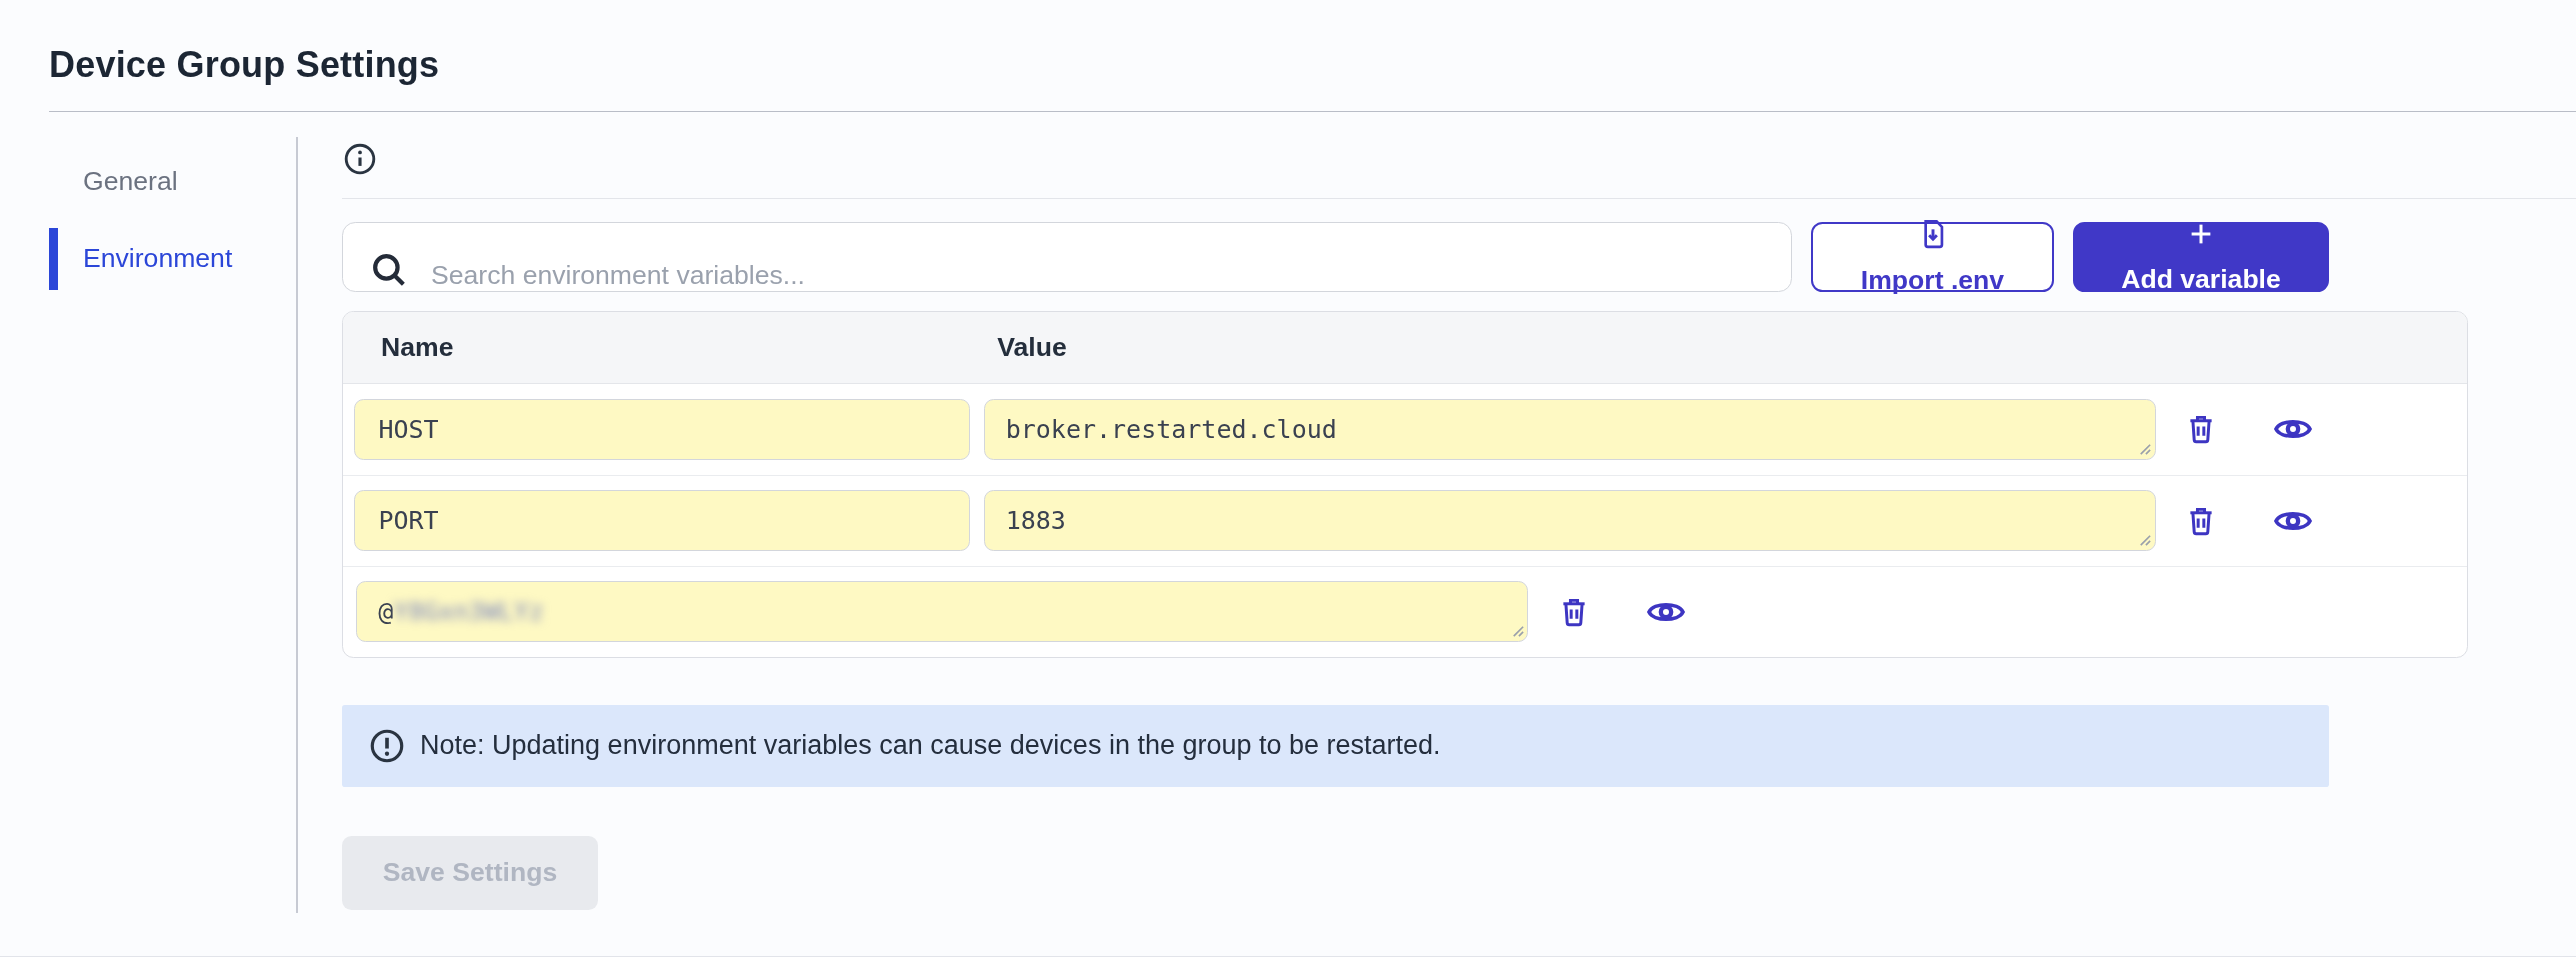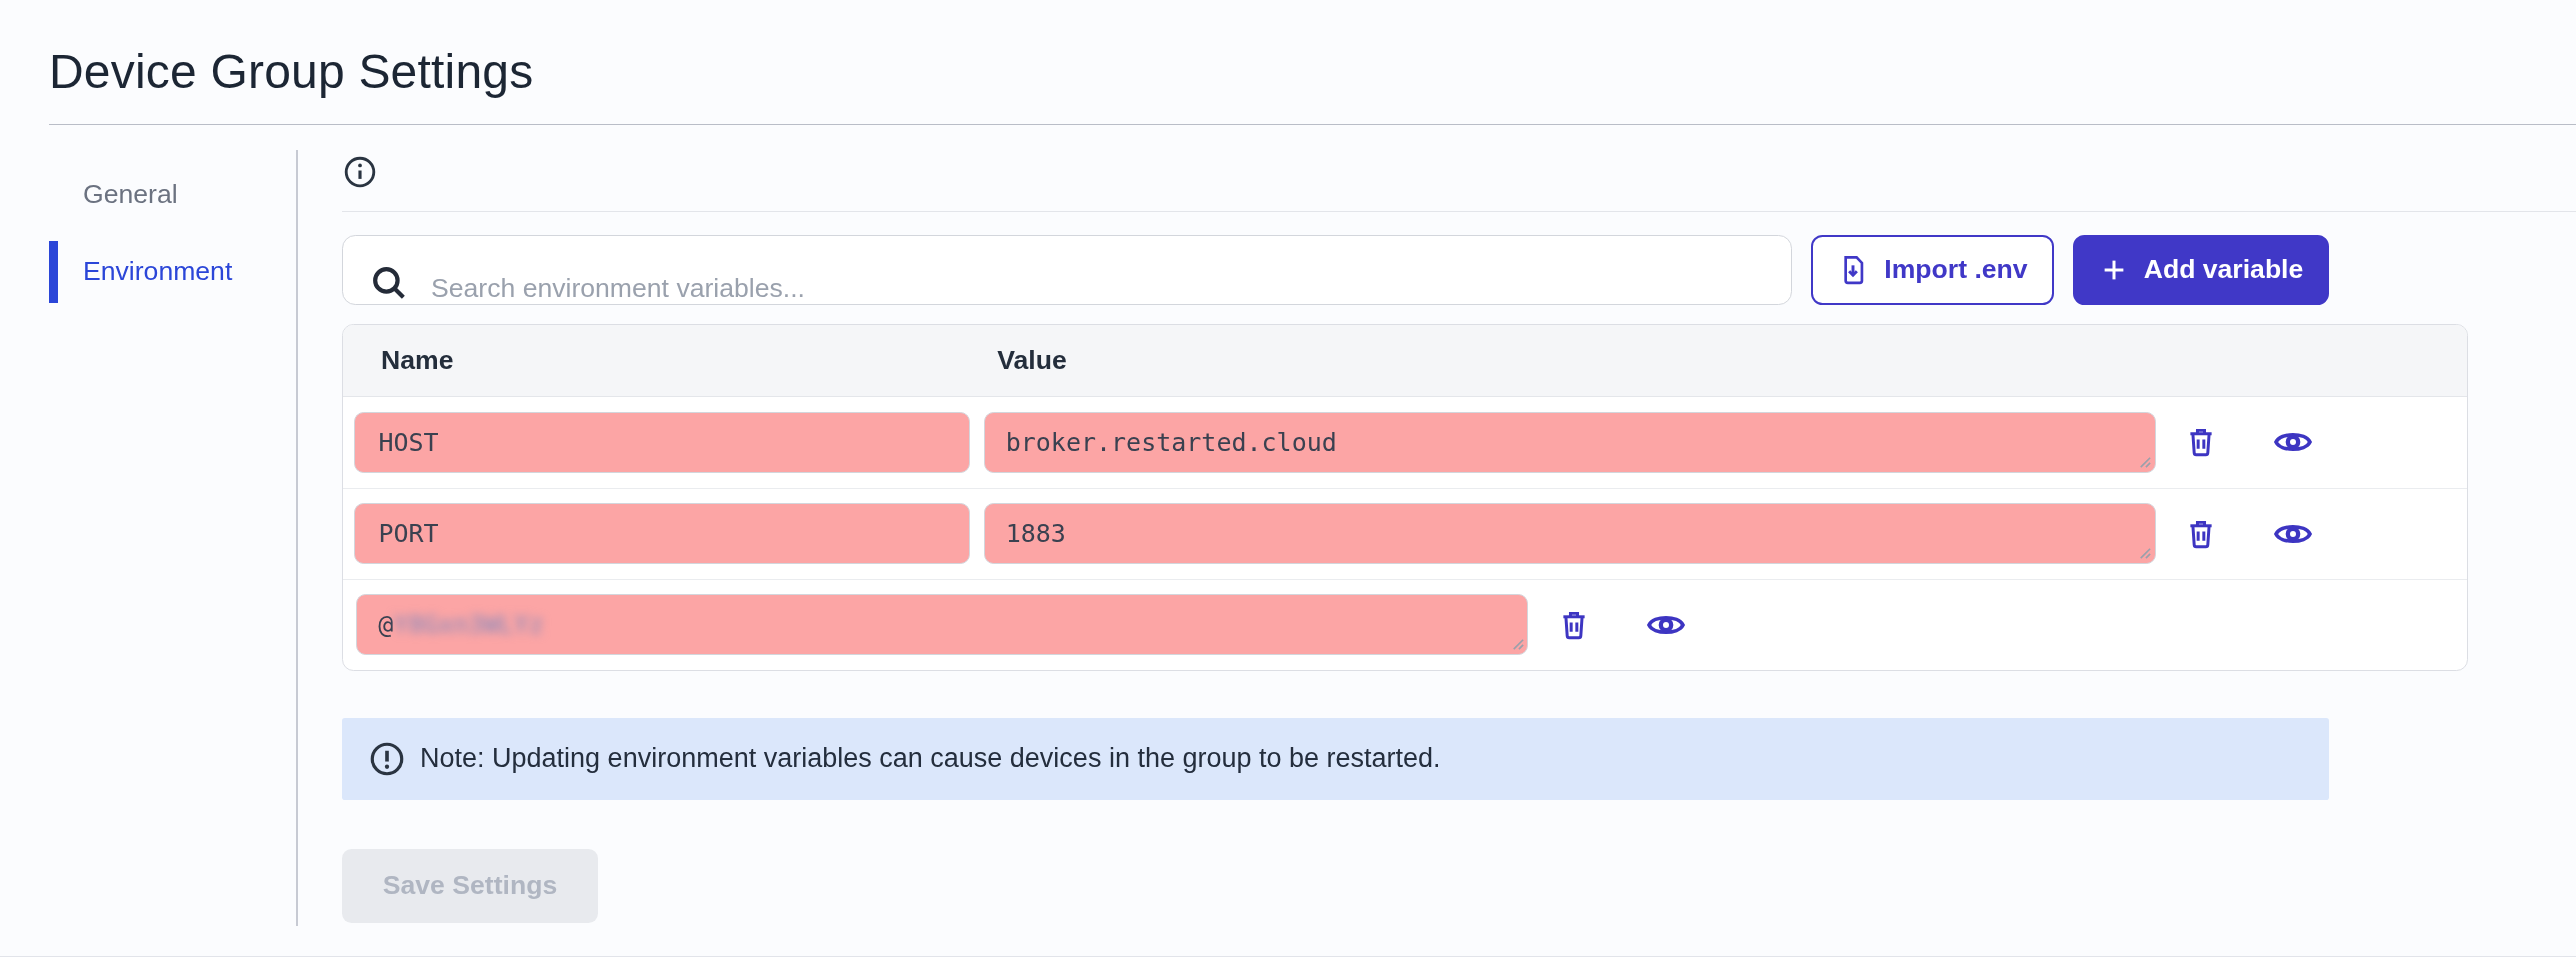--- a/index.html
+++ b/index.html
@@ -15,21 +15,21 @@
   html,body{width:2576px;height:958px;}
   body{
     background:#fbfcfe;
     font-family:"Liberation Sans", sans-serif;
     color:var(--dark);
     overflow:hidden;
     position:relative;
     border-bottom:2.8px solid #e2e4ea;
   }
   .page-header{padding:44px 0 0 49px;}
-  .page-title{font-size:48px;font-weight:400;color:#1c2634;letter-spacing:0.2px;}
+  .page-title{font-size:36px;font-weight:700;color:#1c2634;letter-spacing:0.2px;}
   .title-divider{margin-left:49px;margin-top:25px;border-bottom:1.9px solid #b9bdc7;}
   .content{display:flex;position:relative;}
   .v-divider{position:absolute;left:296px;top:25px;width:1.9px;height:776px;background:#c7cad3;}
   .sidebar{width:296px;flex-shrink:0;padding-top:25px;}
   .side-item{position:relative;height:66px;display:flex;align-items:center;padding-left:83px;
     font-size:26.6px;color:var(--gray-text);cursor:pointer;margin-top:11.4px;}
   .side-item.active{color:var(--blue-active);}
   .side-item.active::before{content:"";position:absolute;left:49px;top:1.9px;bottom:1.9px;width:8.5px;background:var(--blue-active);}
   .main{flex:1;padding-left:46px;padding-top:28.5px;}
   .main-inner{width:1987px;}
@@ -37,31 +37,31 @@
   .main-heading{font-size:31px;font-weight:700;color:#1f2937;}
   .info-icon{display:inline-flex;}
   .heading-divider{margin-top:21px;border-bottom:1.9px solid #e3e5ea;}
   .toolbar{margin-top:23px;display:flex;gap:19px;width:1987px;}
   .search-box{flex:1;height:70px;background:#fff;border:1.9px solid #d3d6dc;border-radius:13.3px;
     display:flex;align-items:flex-end;padding:0 23px 0 25px;gap:21px;}
   .search-box input{border:none;outline:none;flex:1;font-size:26.6px;color:#374151;
     font-family:"Liberation Sans", sans-serif;background:transparent;}
   .search-box input::placeholder{color:#9aa1ad;}
   .btn{height:70px;border-radius:11.4px;display:flex;align-items:center;justify-content:center;
-    gap:15px;font-size:26.6px;font-weight:700;cursor:pointer;white-space:nowrap;}
+    gap:15px;font-size:26.6px;font-weight:700;cursor:pointer;white-space:nowrap;flex-direction:column;}
   .btn-outline{width:243px;background:#fff;border:2.8px solid var(--indigo);color:var(--indigo);}
   .btn-primary{width:256px;background:var(--indigo);border:2.8px solid var(--indigo);color:#fff;}
   .env-table{margin-top:19px;width:2126px;border:1.9px solid #dcdee4;border-radius:11.4px;background:#fff;overflow:hidden;}
   .env-thead{height:72px;background:#f5f6f8;border-bottom:1.9px solid #e4e6ea;display:flex;align-items:center;}
   .th{font-size:26.6px;font-weight:700;color:#242e3c;}
   .th-name{width:641px;padding-left:38px;}
   .th-value{flex:1;padding-left:13.3px;}
   .env-row{height:91px;display:flex;align-items:center;}
   .env-row + .env-row{border-top:1.9px solid #eaecef;}
-  .field{height:61px;border:1.9px solid #d3d6dc;border-radius:9.5px;background:#fca5a5;
+  .field{height:61px;border:1.9px solid #d3d6dc;border-radius:9.5px;background:#fef9c3;
     display:flex;align-items:center;font-family:"DejaVu Sans Mono", monospace;
     font-size:25px;color:var(--mono-text);}
   .name-field{width:616px;margin-left:11.4px;padding-left:23px;}
   .value-field{width:1172px;margin-left:13.3px;padding-left:21px;position:relative;}
   .resize-handle{position:absolute;right:2.8px;bottom:2.8px;line-height:0;}
   .masked{filter:blur(4.7px);color:#7c86bd;}
   .row-actions{display:flex;align-items:center;margin-left:28.5px;gap:55px;}
   .icon-btn{background:none;border:none;cursor:pointer;display:flex;padding:0;}
   .note-banner{margin-top:47px;width:1987px;height:82px;background:var(--note-bg);border-radius:2.8px;
     display:flex;align-items:center;padding-left:26px;gap:14px;}

